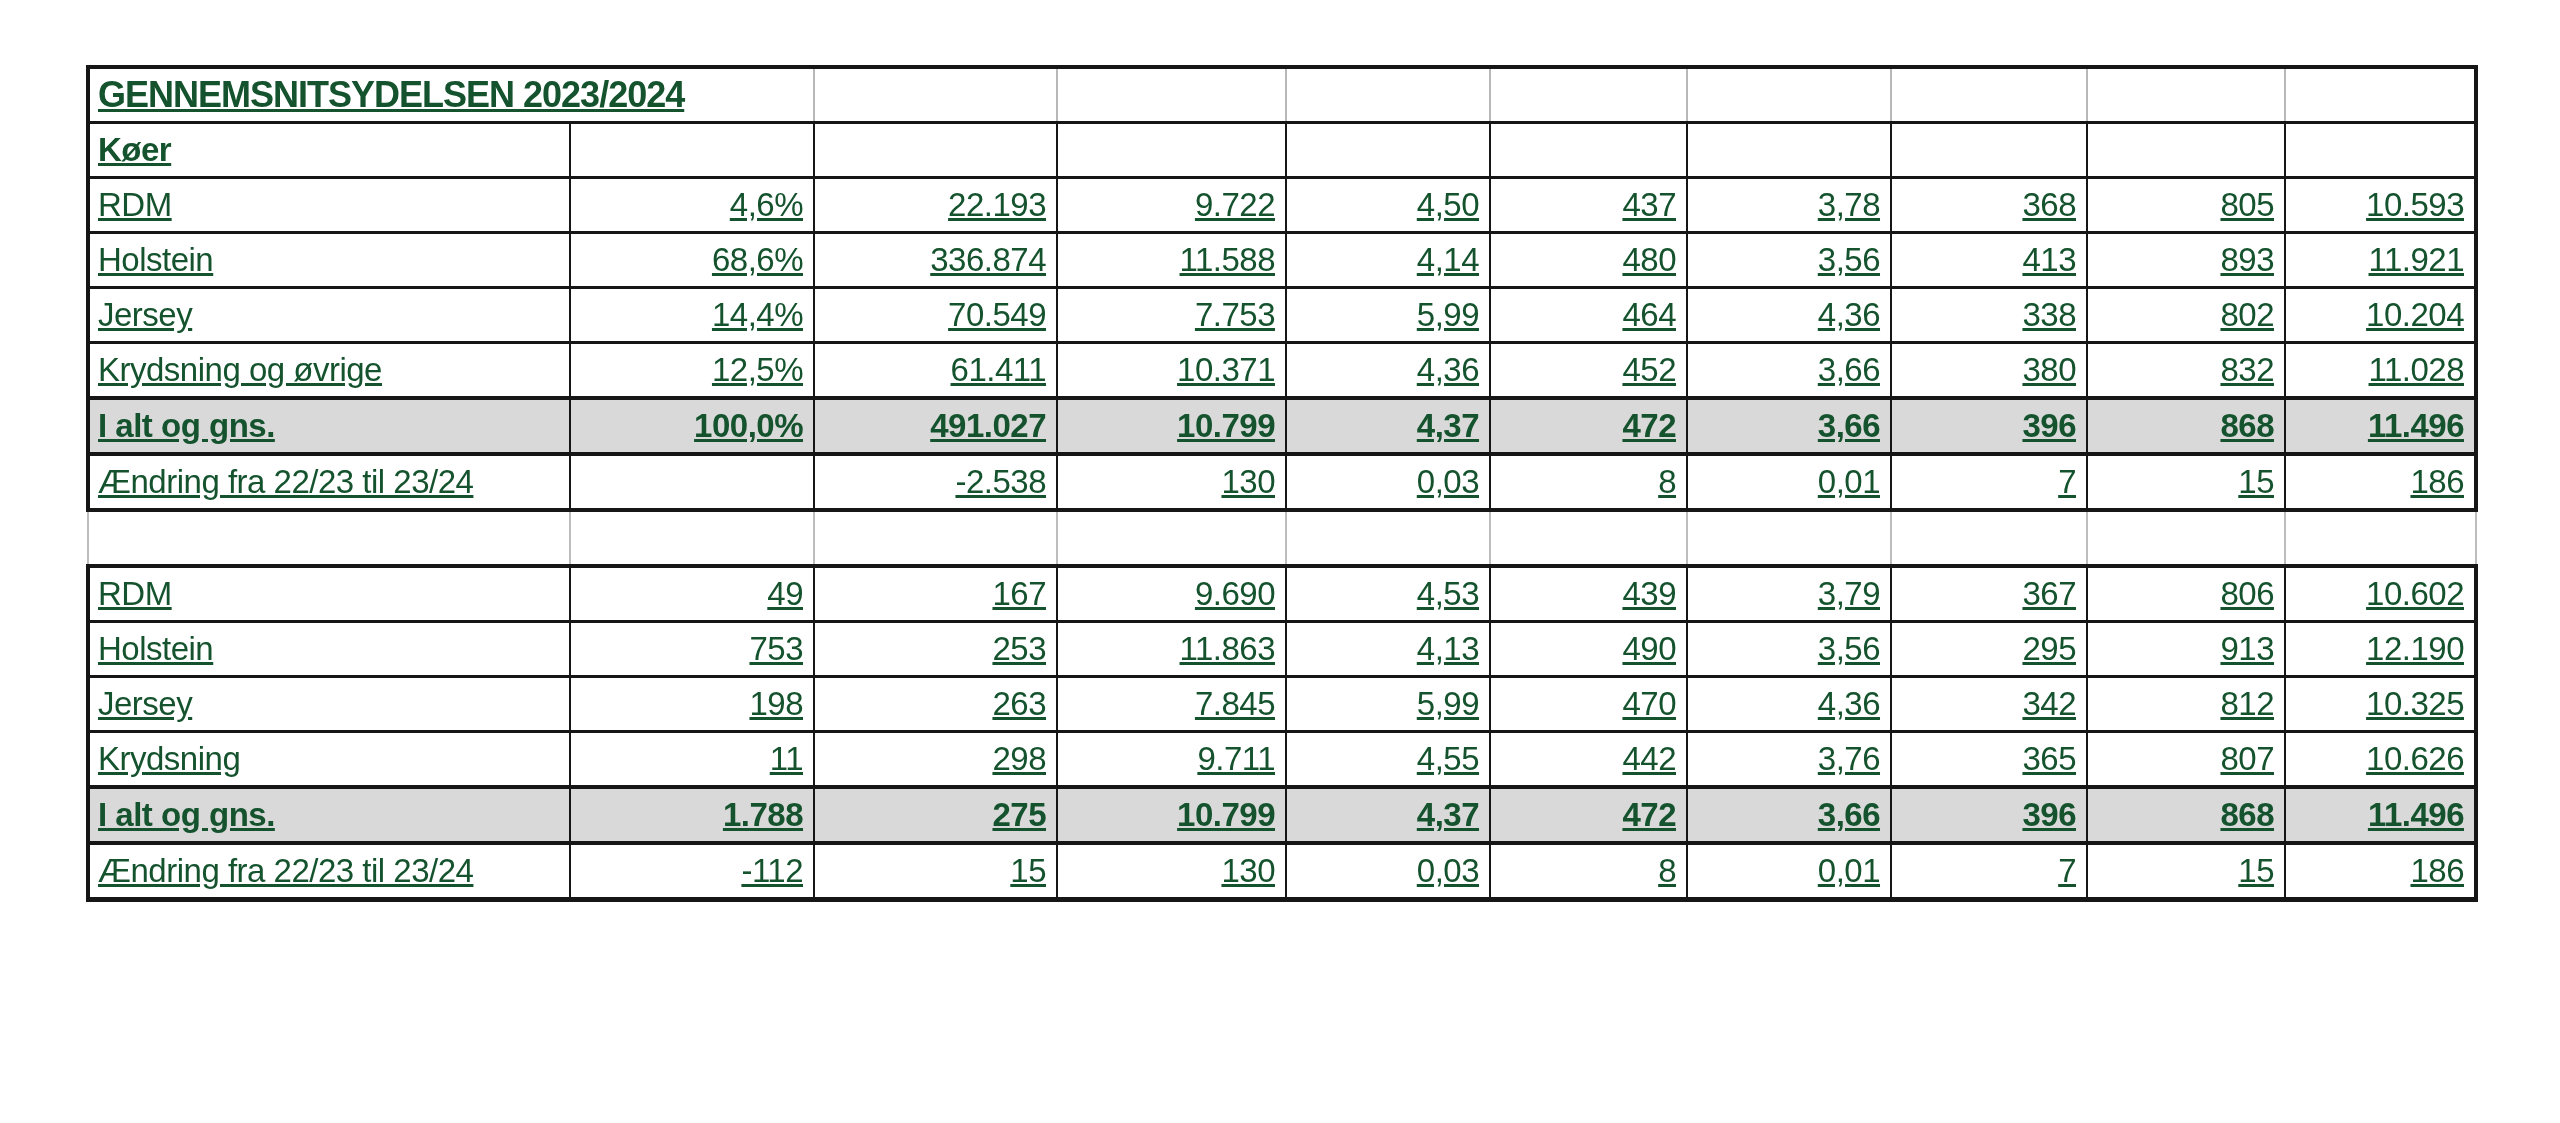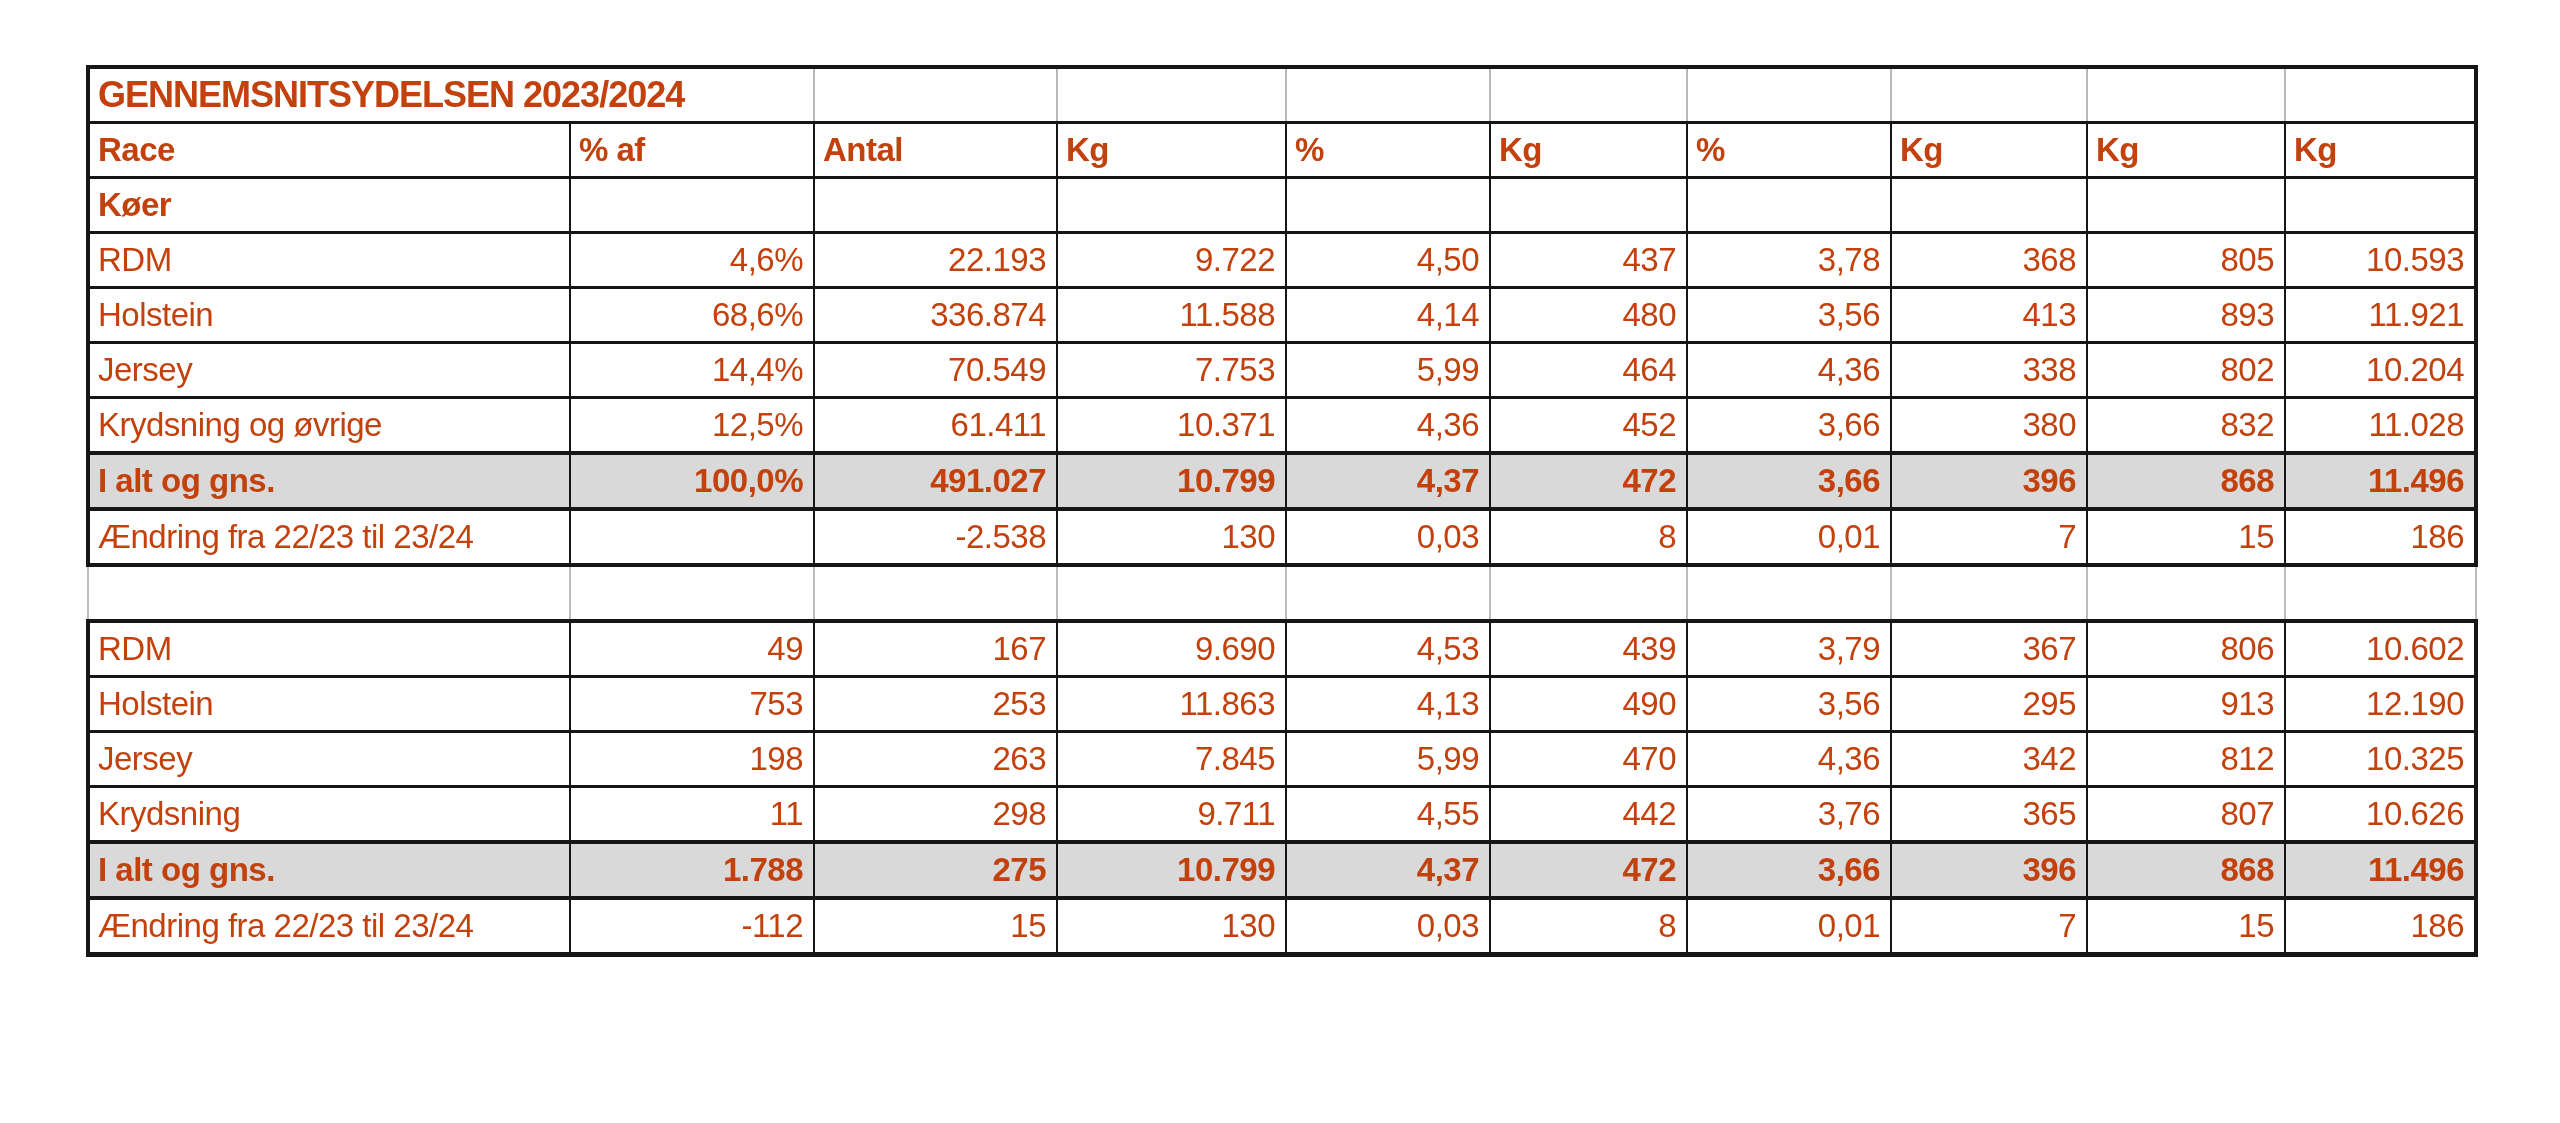--- a/index.html
+++ b/index.html
@@ -1,20 +1,20 @@
 <!DOCTYPE html>
 <html><head>
 <meta charset="utf-8">
 <style>
   html,body{margin:0;padding:0;background:#ffffff;}
   body{width:2560px;height:1123px;position:relative;overflow:hidden;
        font-family:"Liberation Sans","DejaVu Sans",sans-serif;color:#111;}
   .sheet{position:absolute;left:86px;top:65px;}
   table{border-collapse:collapse;table-layout:fixed;width:2388px;
-        font-size:33px;letter-spacing:-0.5px;color:#c2410c;}
+        font-size:33px;letter-spacing:-0.5px;color:#14532d;text-decoration:underline;}
   td{height:52px;padding:0;vertical-align:middle;white-space:nowrap;overflow:hidden;
      border:2px solid #161616;border-top-width:3px;border-bottom-width:3px;}
   tr td:first-child{border-left-width:4px;}
   tr td:last-child{border-right-width:4px;}
   .r-top td{border-top-width:4px;}
   .r-bottom td{border-bottom-width:5px;}
 
   
   .title-cell{font-weight:bold;font-size:36px;letter-spacing:-1px;padding-left:8px;
               border-right:2px solid #b8b8b8;}
@@ -60,32 +60,20 @@
         <td class="ghost"></td>
         <td class="ghost"></td>
         <td class="ghost"></td>
         <td class="ghost"></td>
         <td class="ghost"></td>
         <td class="ghost"></td>
         <td class="ghost"></td>
         <td class="ghost"></td>
       </tr>
 
-      <tr class="r-head">
-        <td>Race</td>
-        <td>% af</td>
-        <td>Antal</td>
-        <td>Kg</td>
-        <td>%</td>
-        <td>Kg</td>
-        <td>%</td>
-        <td>Kg</td>
-        <td>Kg</td>
-        <td>Kg</td>
-      </tr>
 
 
       <tr class="r-head">
         <td>Køer</td>
         <td></td>
         <td></td>
         <td></td>
         <td></td>
         <td></td>
         <td></td>

